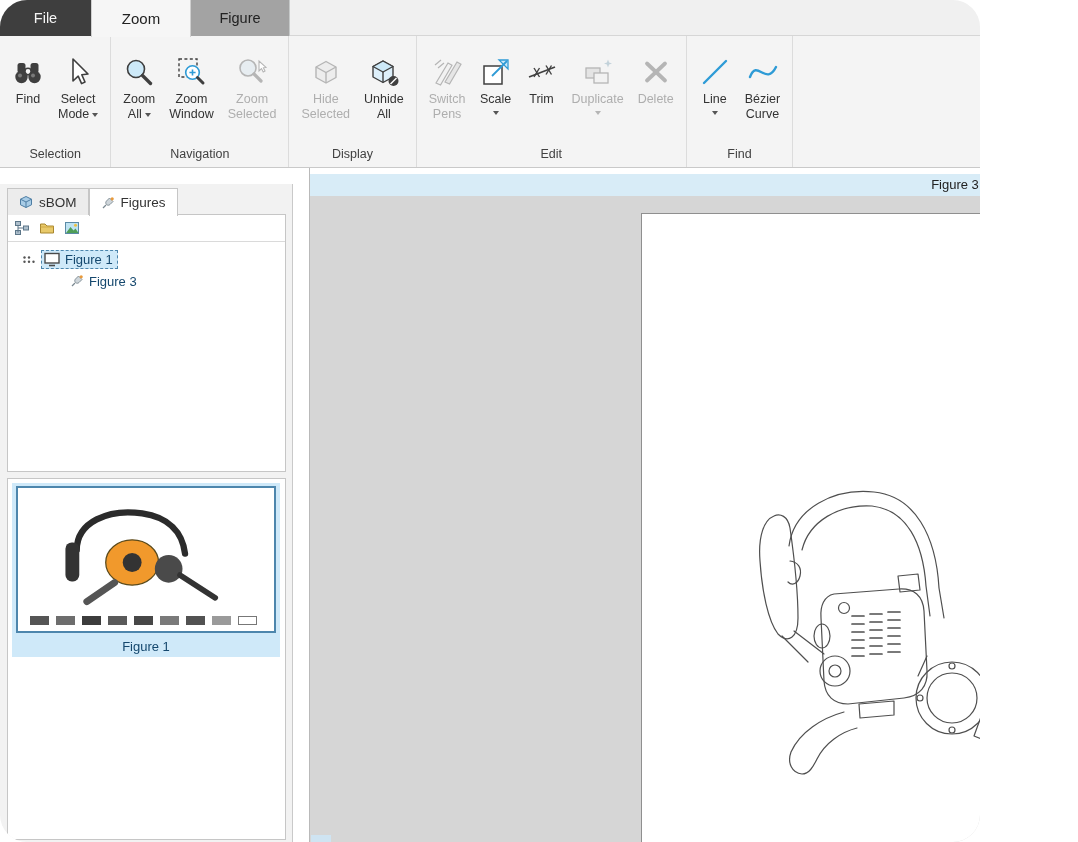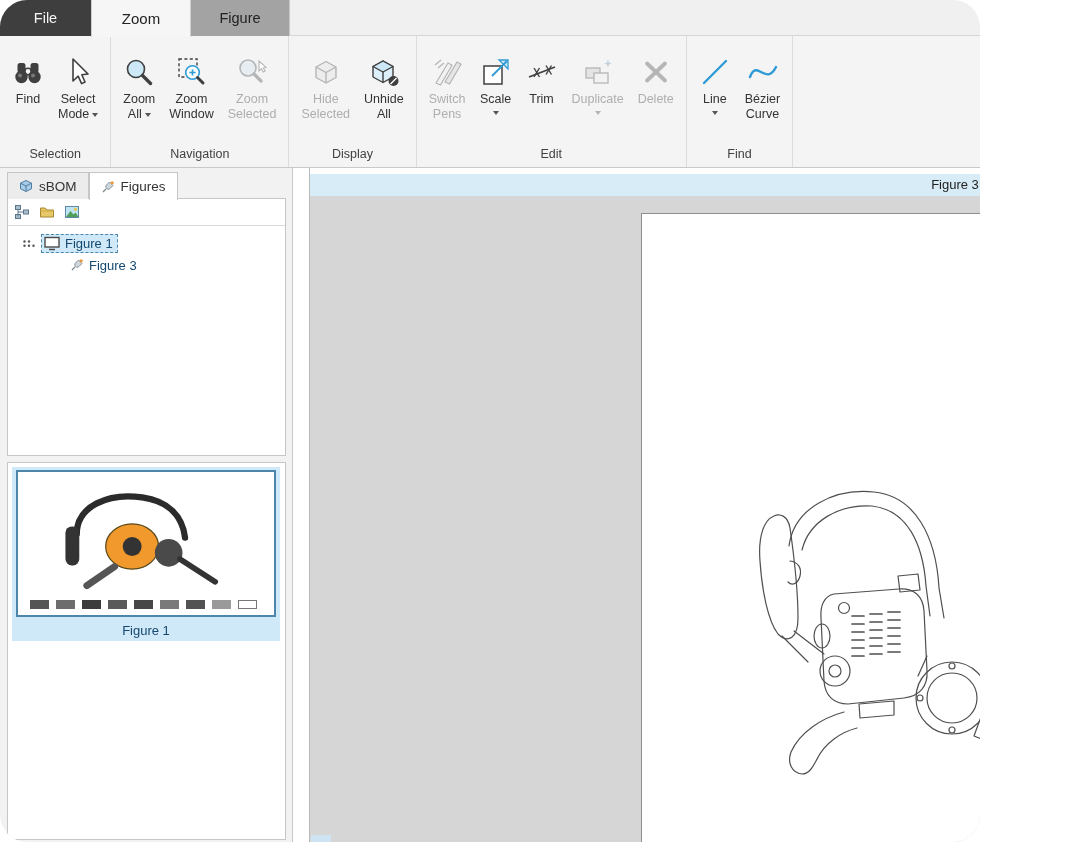--- a/index.html
+++ b/index.html
@@ -22,21 +22,21 @@
   .rbtn { display:flex; flex-direction:column; align-items:center; padding:5px 7px 2px; font-size:12.5px; color:#333; line-height:15px; text-align:center;
           --ink:#3f3f3f; --accent:#2e9bd6; --accent-light:#cde9f8; }
   .rbtn.disabled { color:#aeaeae; --ink:#b5b5b5; --accent:#c3d2da; --accent-light:#e7edf1; }
   .ricon { height:40px; display:flex; align-items:center; justify-content:center; }
   .caret { display:inline-block; width:0; height:0; border-left:3.5px solid transparent; border-right:3.5px solid transparent; border-top:4px solid #555; margin-left:3px; vertical-align:middle; }
   .rbtn.disabled .caret { border-top-color:#b5b5b5; }
   .caret-row { height:11px; display:flex; align-items:center; justify-content:center; }
   .caret-row .caret { margin-left:0; }
 
   
-  .sidebar { position:absolute; left:0; top:168px; width:293px; bottom:0; background:#f2f2f2; border-right:1px solid #c9c9c9; }
+  .sidebar { position:absolute; left:0; top:184px; width:293px; bottom:0; background:#f2f2f2; border-right:1px solid #c9c9c9; }
   .ptabs { position:absolute; left:7px; top:4px; height:27px; display:flex; z-index:3; }
   .ptab { padding:0 11px; display:flex; align-items:center; gap:6px; font-size:13.5px; color:#333; background:#ececec; border:1px solid #c6c6c6; border-bottom:none; }
   .ptab.active { background:#fff; margin-bottom:-1px; }
   .treebox { position:absolute; left:7px; top:30px; right:6px; height:258px; background:#fff; border:1px solid #c6c6c6; }
   .minibar { height:27px; border-bottom:1px solid #dadada; display:flex; align-items:center; gap:9px; padding:0 6px; }
   .tree { padding:6px 0; font-size:13px; color:#15486e; }
   .trow { display:flex; align-items:center; height:22px; gap:5px; }
   .tsel { display:inline-flex; align-items:center; gap:5px; background:#cfe9f9; border:1px dashed #4d86ad; padding:1px 4px 1px 2px; }
   .tri-down { width:0; height:0; border-left:4.5px solid transparent; border-right:4.5px solid transparent; border-top:6px solid #4a4a4a; }
 

